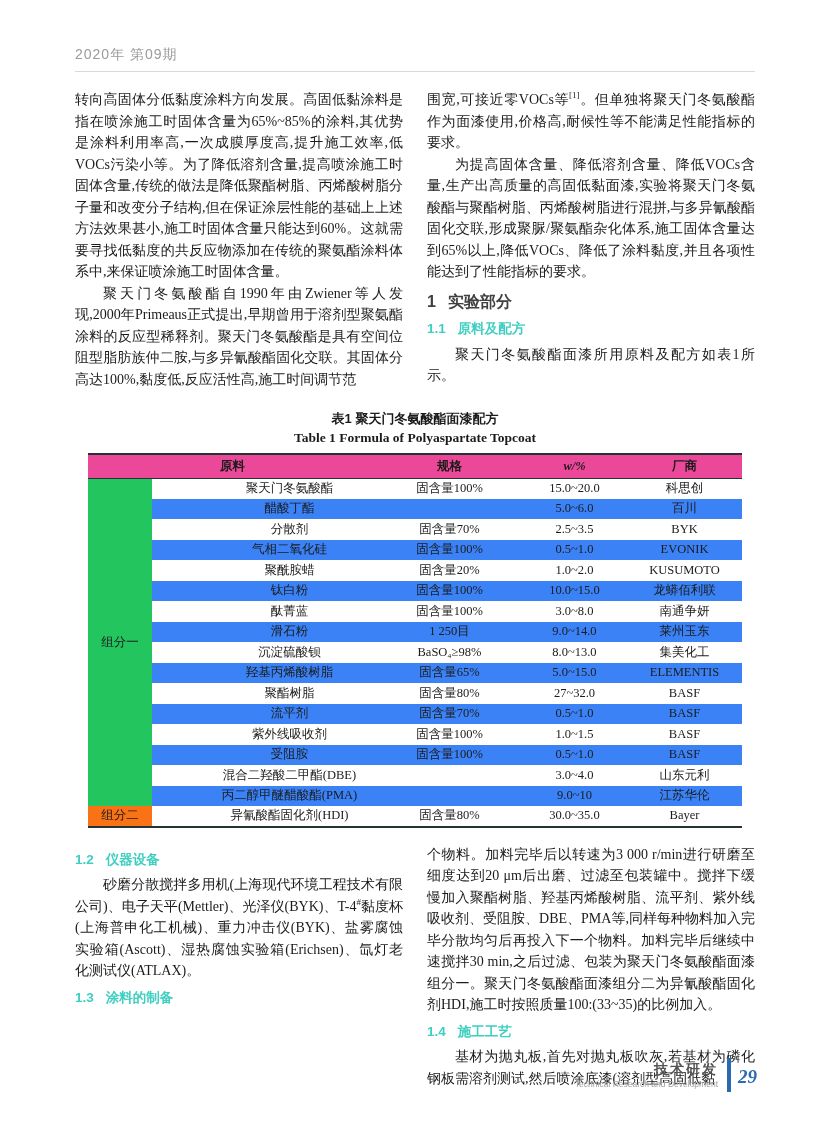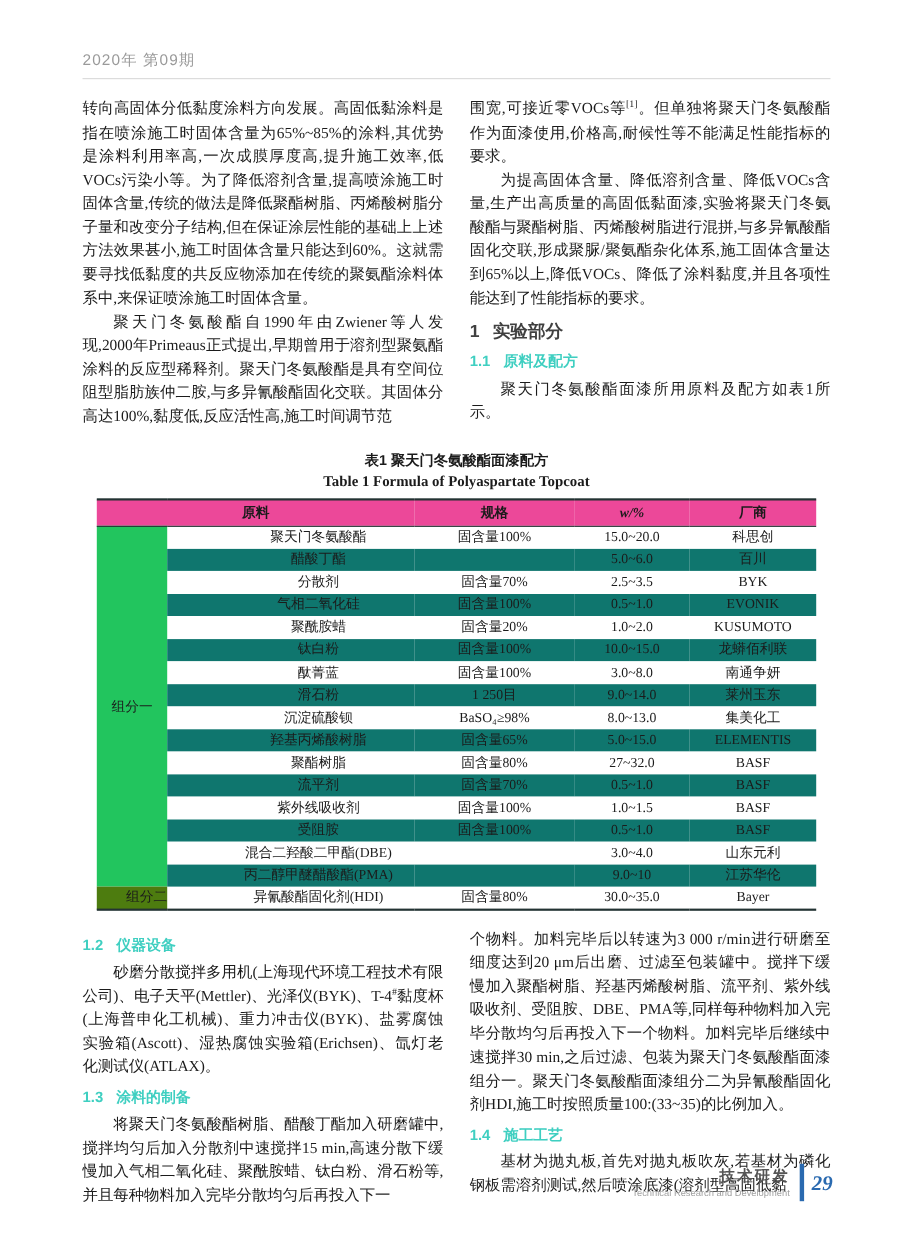--- a/index.html
+++ b/index.html
@@ -53,29 +53,29 @@
     border-bottom: 2px solid #233333;
   }
   table.formula th {
     background: #ec4899;
     font-weight: bold;
     height: 24px;
     border-bottom: 1.5px solid #233333;
     text-align: center;
   }
   table.formula td { height: 20.5px; text-align: center; vertical-align: middle; }
-  tr.stripe td { background: #0f766e; }
+  tr.stripe td { background: #3b82f6; }
   td.col-material { text-align: left; padding-left: 50px; width: 225px; }
   th.th-material { width: 289px; }
   th.th-spec, td.col-spec { width: 145px; }
   th.th-w, td.col-w { width: 105px; }
   th.th-w { font-style: italic; font-family: "Liberation Serif", serif; }
   th.th-vendor, td.col-vendor { width: 115px; }
   td.group-cell { width: 64px; background: #22c55e; text-align: center; font-size: 12.5px; }
-  td.group-cell.group2 { background: #4d7c0f; text-align: right; }
+  td.group-cell.group2 { background: #f97316; }
 
   .cols.bottom { margin-top: 16px; }
 
   
   .footer {
     position: absolute; right: 70px; bottom: 30px;
     display: flex; align-items: center;
   }
   .footer .labels { text-align: right; margin-right: 9px; }
   .footer .zh {
@@ -233,21 +233,20 @@
           </tr>
         </tbody>
     </table>
   </div>
 
   <div class="cols bottom">
     <div class="col">
       <div class="h2"><span class="num">1.2</span><span>仪器设备</span></div>
       <p class="indent"><span>砂磨分散搅拌多用机(上海现代环境工程技术有限公司)、电子天平(Mettler)、光泽仪(BYK)、T-4</span><sup>#</sup><span>黏度杯(上海普申化工机械)、重力冲击仪(BYK)、盐雾腐蚀实验箱(Ascott)、湿热腐蚀实验箱(Erichsen)、氙灯老化测试仪(ATLAX)。</span></p>
       <div class="h2"><span class="num">1.3</span><span>涂料的制备</span></div>
-      <p class="indent">将聚天门冬氨酸酯树脂、醋酸丁酯加入研磨罐中,搅拌均匀后加入分散剂中速搅拌15 min,高速分散下缓慢加入气相二氧化硅、聚酰胺蜡、钛白粉、滑石粉等,并且每种物料加入完毕分散均匀后再投入下一</p>
     </div>
     <div class="col">
       <p>个物料。加料完毕后以转速为3 000 r/min进行研磨至细度达到20 μm后出磨、过滤至包装罐中。搅拌下缓慢加入聚酯树脂、羟基丙烯酸树脂、流平剂、紫外线吸收剂、受阻胺、DBE、PMA等,同样每种物料加入完毕分散均匀后再投入下一个物料。加料完毕后继续中速搅拌30 min,之后过滤、包装为聚天门冬氨酸酯面漆组分一。聚天门冬氨酸酯面漆组分二为异氰酸酯固化剂HDI,施工时按照质量100:(33~35)的比例加入。</p>
       <div class="h2"><span class="num">1.4</span><span>施工工艺</span></div>
       <p class="indent">基材为抛丸板,首先对抛丸板吹灰,若基材为磷化钢板需溶剂测试,然后喷涂底漆(溶剂型高固低黏</p>
     </div>
   </div>
 
 </div>
 

